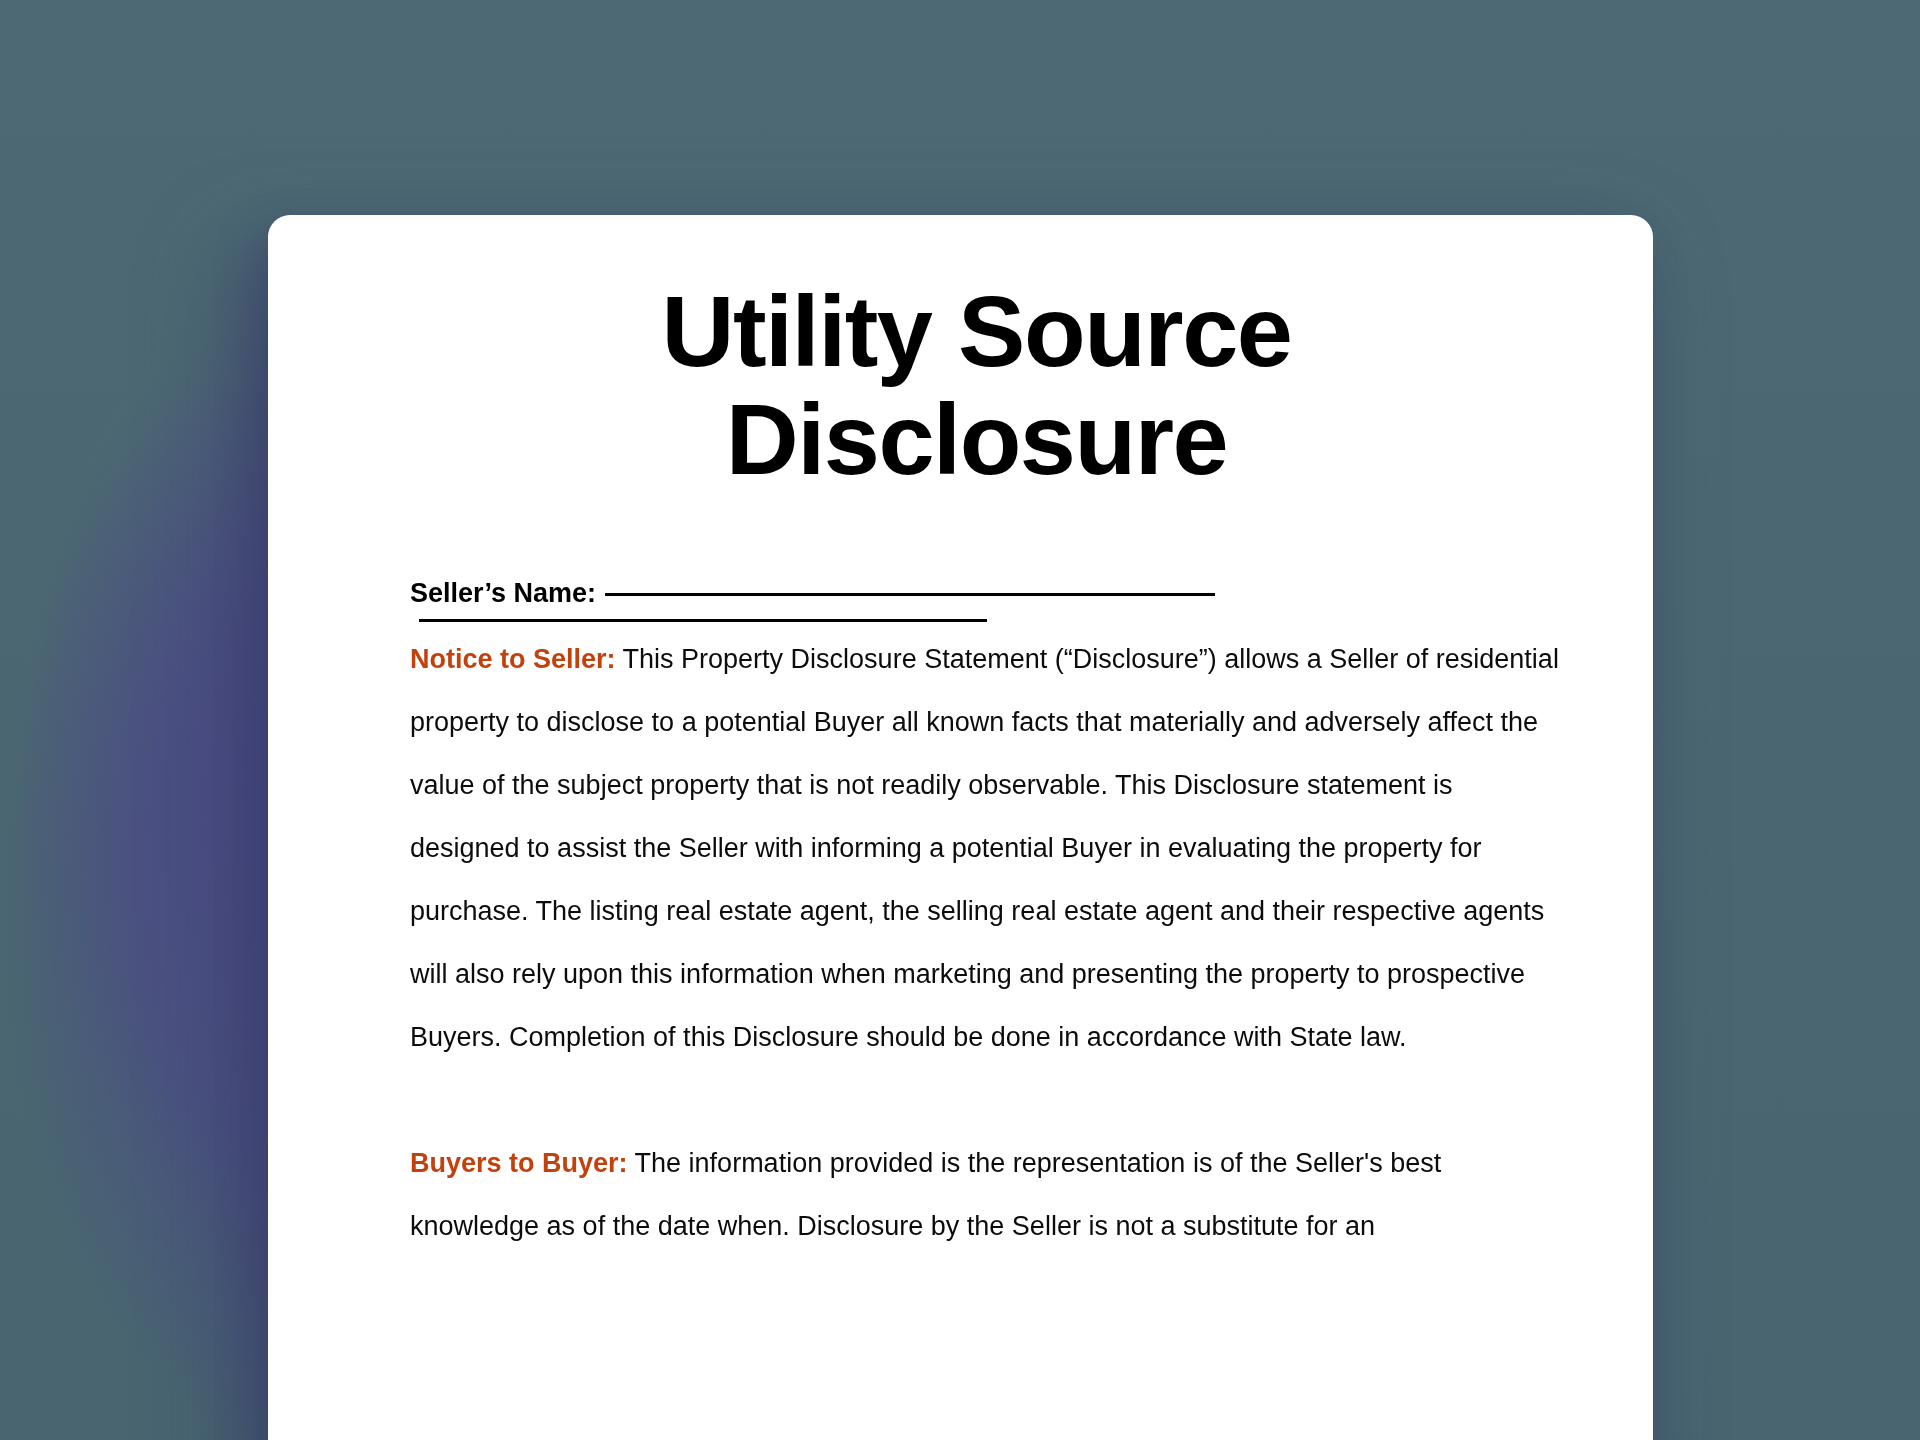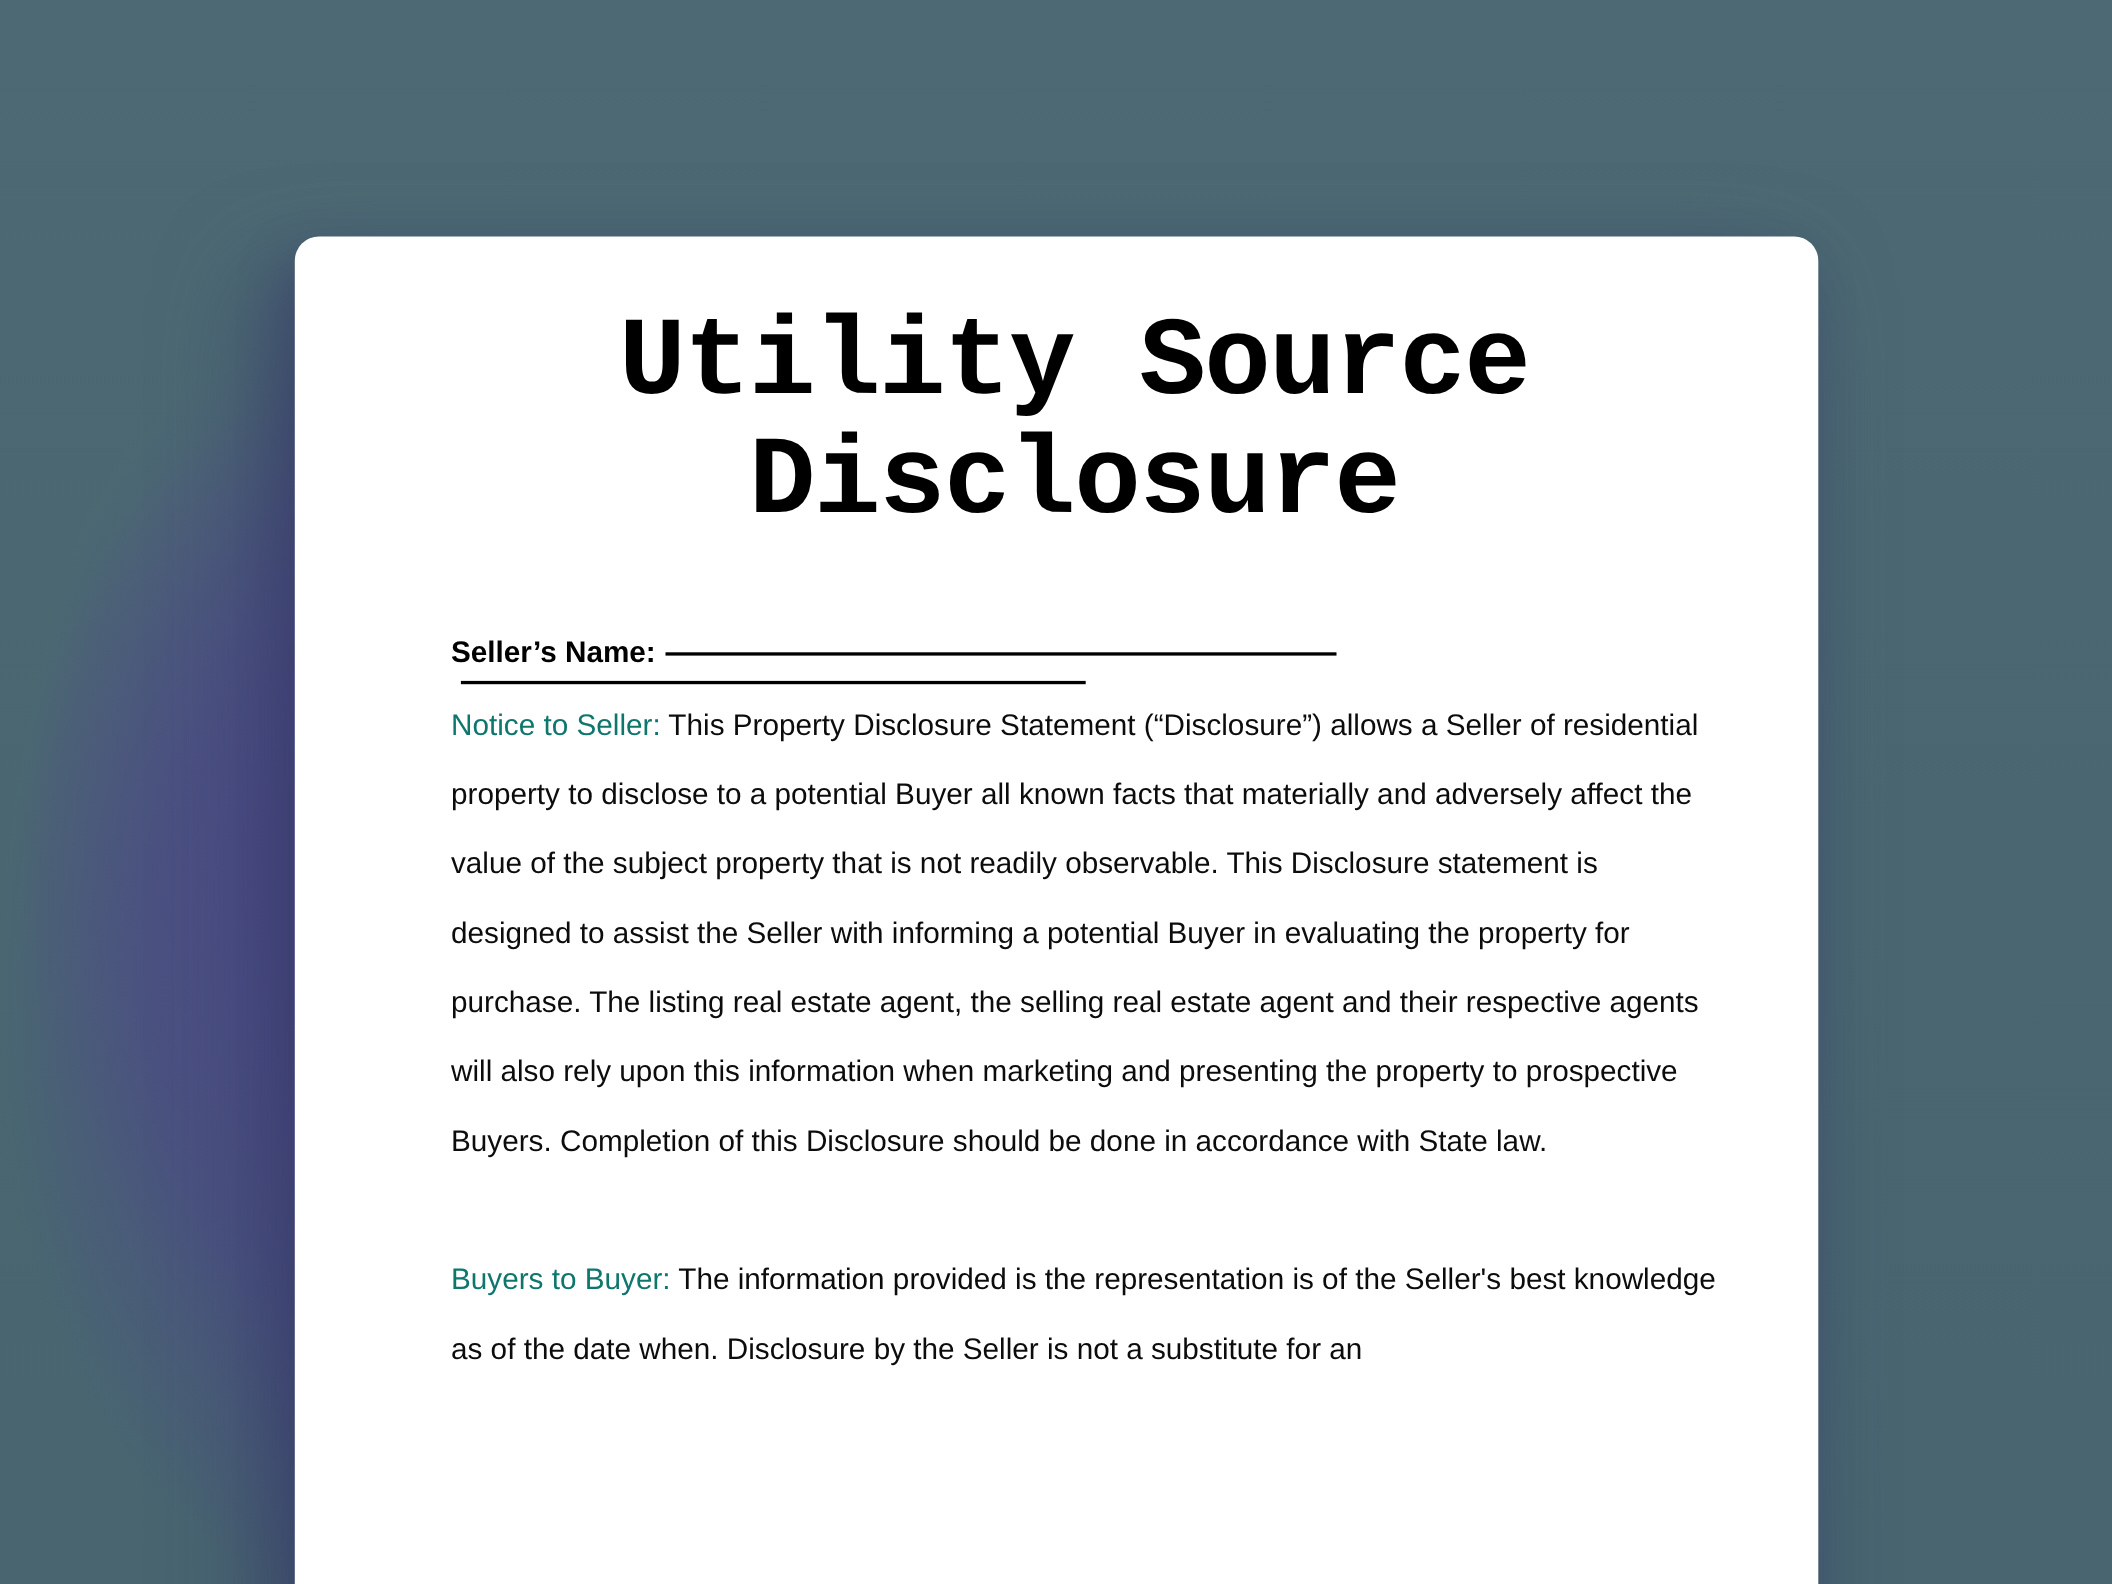--- a/index.html
+++ b/index.html
@@ -52,21 +52,21 @@
   
   #doc-title {
     margin: 0;
     padding: 62px 118px 0 150px;
     font-size: 101px;
     line-height: 1.07;
     font-weight: 900;
     letter-spacing: -1.5px;
     text-align: center;
     color: #000000;
-    font-family: Liberation Mono, monospace;
+    font-family: Liberation Sans, sans-serif;
   }
 
   
   #doc-body {
     padding: 0 92px 0 142px;
     color: #0c0c0c;
     font-size: 27px;
     line-height: 63px;
     font-family: "Liberation Sans", sans-serif;
   }
@@ -98,22 +98,22 @@
   #rule-property-address { width: 568px; }
 
   .para {
     margin: 0;
     text-align: left;
   }
   #para-notice-seller { margin-top: 0px; }
   #para-notice-buyer { margin-top: 63px; }
 
   .para-lead {
-    font-weight: normal;
-    color: #0f766e;
+    font-weight: bold;
+    color: #c2410c;
   }
 </style>
 </head>
 <body>
 
 <div id="backdrop"></div>
 
 <div id="doc-card">
   <div id="doc-inner">
 

